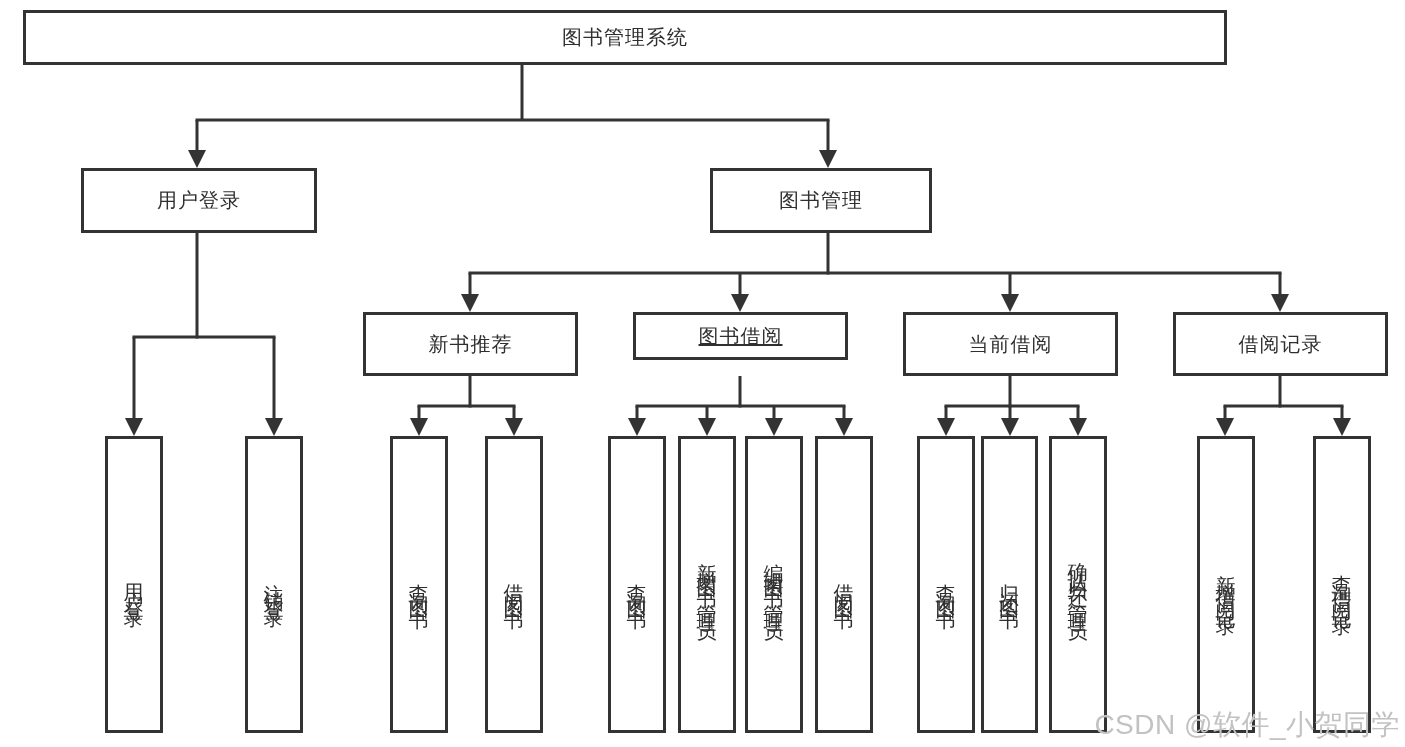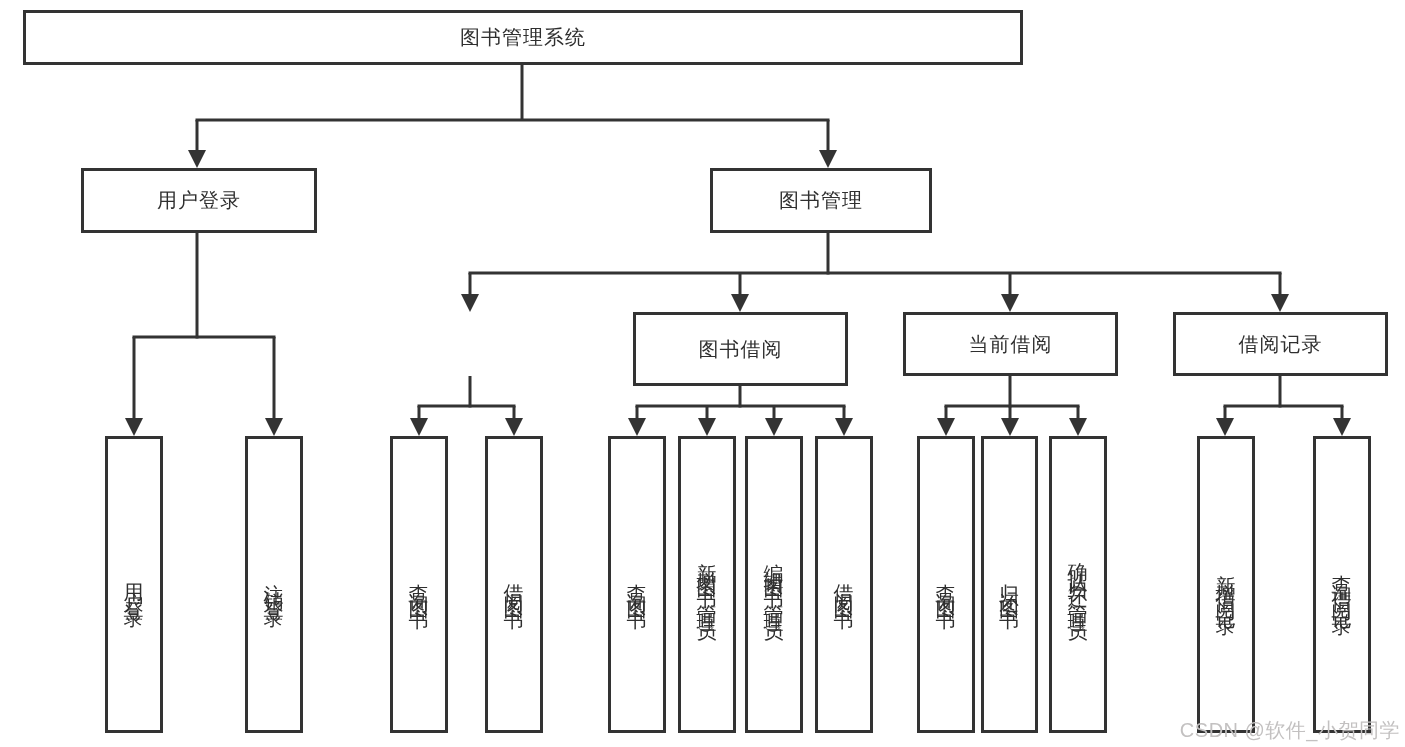--- a/index.html
+++ b/index.html
@@ -46,32 +46,32 @@
     text-orientation: mixed;
     font-size: 20px;
     letter-spacing: 0.42em;
     line-height: 1;
     white-space: nowrap;
   }
   .watermark {
     position: absolute;
     right: 5px;
     bottom: 3px;
-    font-size: 20px;
+    font-size: 28px;
     color: #c3c1c1;
     letter-spacing: 0.5px;
     z-index: 5;
     white-space: nowrap;
   }
   
-  .n-root     { left: 23px;   top: 10px;  width: 1000px; height: 55px; }
+  .n-root     { left: 23px;   top: 10px;  width: 1204px; height: 55px; }
   .n-login    { left: 81px;   top: 168px; width: 236px;  height: 65px; }
   .n-mgmt     { left: 710px;  top: 168px; width: 222px;  height: 65px; }
   .n-newbook  { left: 363px;  top: 312px; width: 215px;  height: 64px; }
-  .n-bborrow  { left: 633px;  top: 312px; width: 215px;  height: 74px; }
+  .n-bborrow  { left: 633px;  top: 312px; width: 215px;  height: 48px; text-decoration: underline; }
   .n-current  { left: 903px;  top: 312px; width: 215px;  height: 64px; }
   .n-records  { left: 1173px; top: 312px; width: 215px;  height: 64px; }
   .lf { top: 436px; width: 58px; height: 297px; }
   .l1  { left: 105px; }  .l2  { left: 245px; }
   .l3  { left: 390px; }  .l4  { left: 485px; }
   .l5  { left: 608px; }  .l6  { left: 678px; }
   .l7  { left: 745px; }  .l8  { left: 815px; }
   .l9  { left: 917px; }  .l10 { left: 981px; width: 57px; }
   .l11 { left: 1049px; } .l12 { left: 1197px; }
   .l13 { left: 1313px; }
@@ -155,20 +155,21 @@
       <line x1="1342" y1="406" x2="1342" y2="420"></line>
       <polygon points="1333,418 1351,418 1342,436"></polygon>
     </g>
   </svg>
 
   <div class="node n-root">图书管理系统</div>
 
   <div class="node n-login">用户登录</div>
   <div class="node n-mgmt">图书管理</div>
 
+  <div class="node n-newbook">新书推荐</div>
   <div class="node n-bborrow">图书借阅</div>
   <div class="node n-records">借阅记录</div>
   <div class="node n-current">当前借阅</div>
 
   <div class="leaf lf l1">
     <span>用户登录</span>
   </div>
   <div class="leaf lf l2">
     <span>注销登录</span>
   </div>

